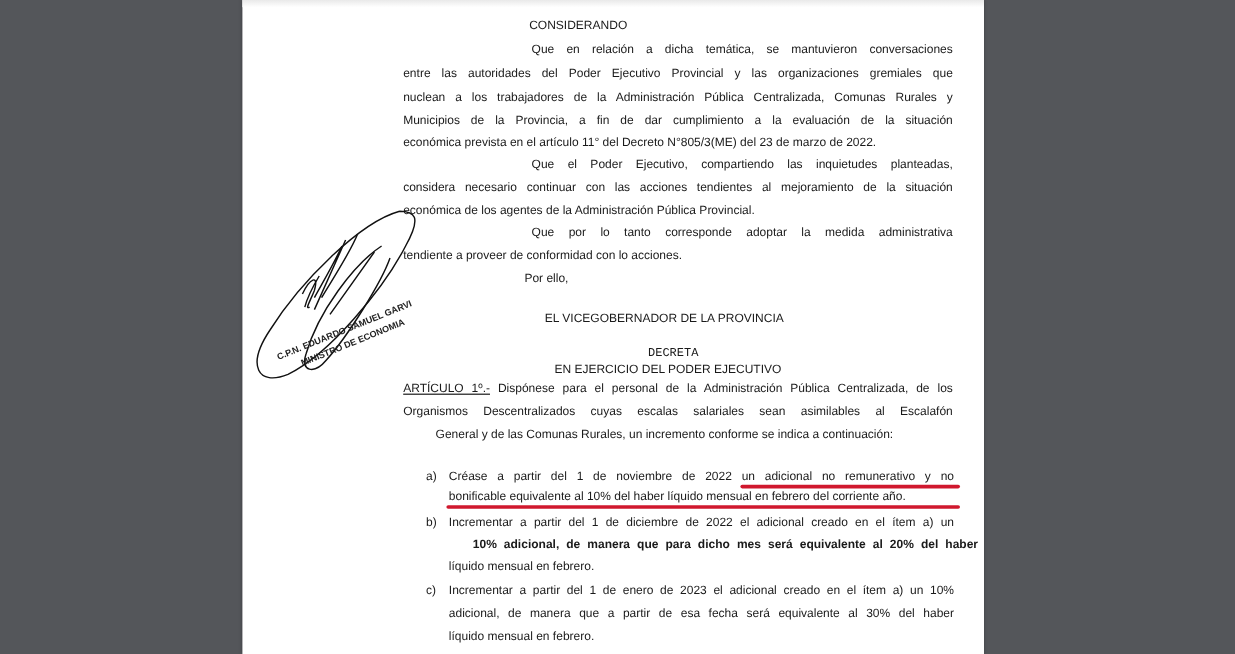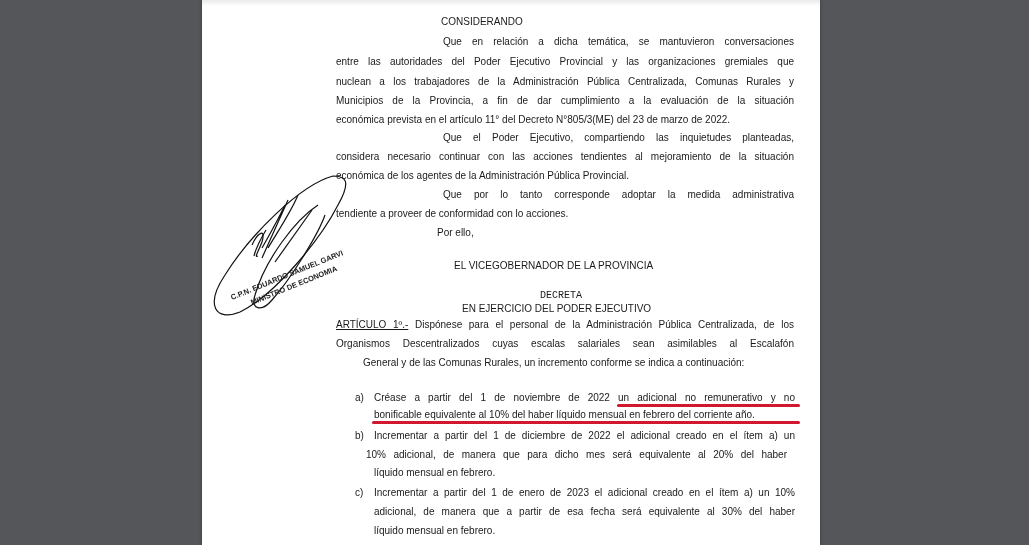--- a/index.html
+++ b/index.html
@@ -69,21 +69,21 @@
   <div class="txt" style="left:336px; top:356px;margin-left:27px;">General y de las Comunas Rurales, un incremento conforme se indica a continuación:</div>
 
   <div class="txt" style="left:355px; top:391px;">a)</div>
   <div class="txt just" style="left:374px; top:391px; width:421px;">Créase a partir del 1 de noviembre de 2022 un adicional no remunerativo y no</div>
   <div class="txt" style="left:374px; top:408px;">bonificable equivalente al 10% del haber líquido mensual en febrero del corriente año.</div>
   <div class="red-line" style="left:617px; top:404px; width:183px;"></div>
   <div class="red-line" style="left:372px; top:421px; width:428px;"></div>
 
   <div class="txt" style="left:355px; top:429px;">b)</div>
   <div class="txt just" style="left:374px; top:429px; width:421px;">Incrementar a partir del 1 de diciembre de 2022 el adicional creado en el ítem a) un</div>
-  <div class="txt just" style="left:366px; top:448px; width:421px;">10% adicional, de manera que para dicho mes será equivalente al 20% del haber</div>
+  <div class="txt just" style="left:394px; top:448px; width:421px;font-weight:bold;">10% adicional, de manera que para dicho mes será equivalente al 20% del haber</div>
   <div class="txt" style="left:374px; top:466px;">líquido mensual en febrero.</div>
 
   <div class="txt" style="left:355px; top:486px;">c)</div>
   <div class="txt just" style="left:374px; top:486px; width:421px;">Incrementar a partir del 1 de enero de 2023 el adicional creado en el ítem a) un 10%</div>
   <div class="txt just" style="left:374px; top:505px; width:421px;">adicional, de manera que a partir de esa fecha será equivalente al 30% del haber</div>
   <div class="txt" style="left:374px; top:524px;">líquido mensual en febrero.</div>
 </div>
 
 <svg class="sig" width="1029" height="545">
   <g fill="none" stroke="#111" stroke-width="1.2">

